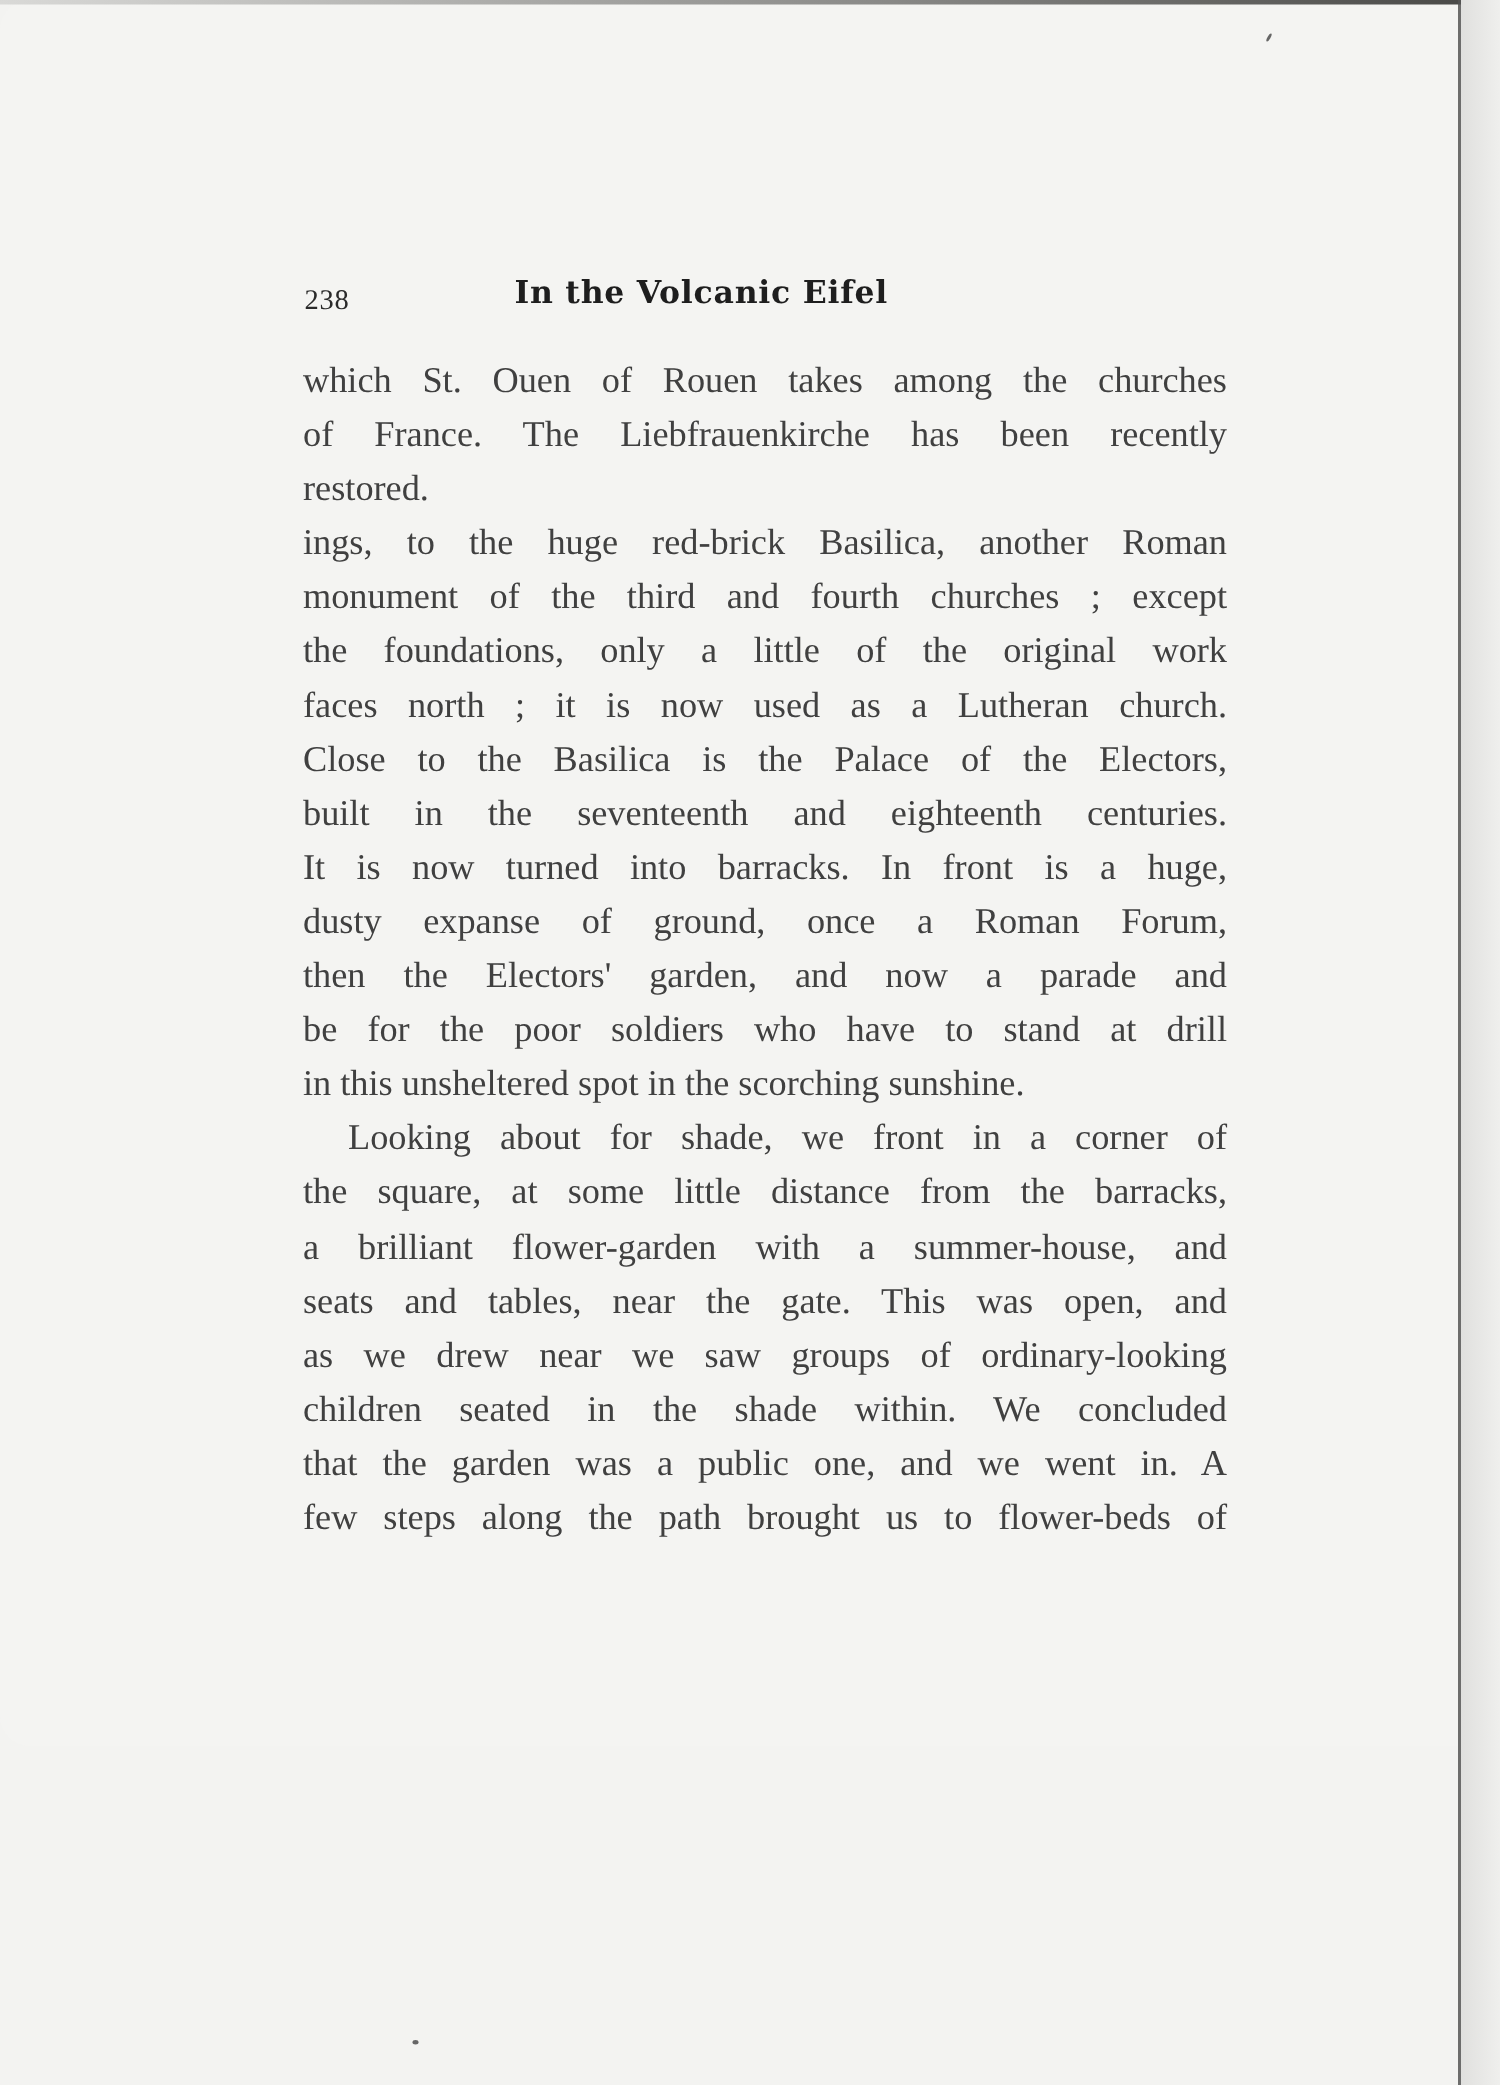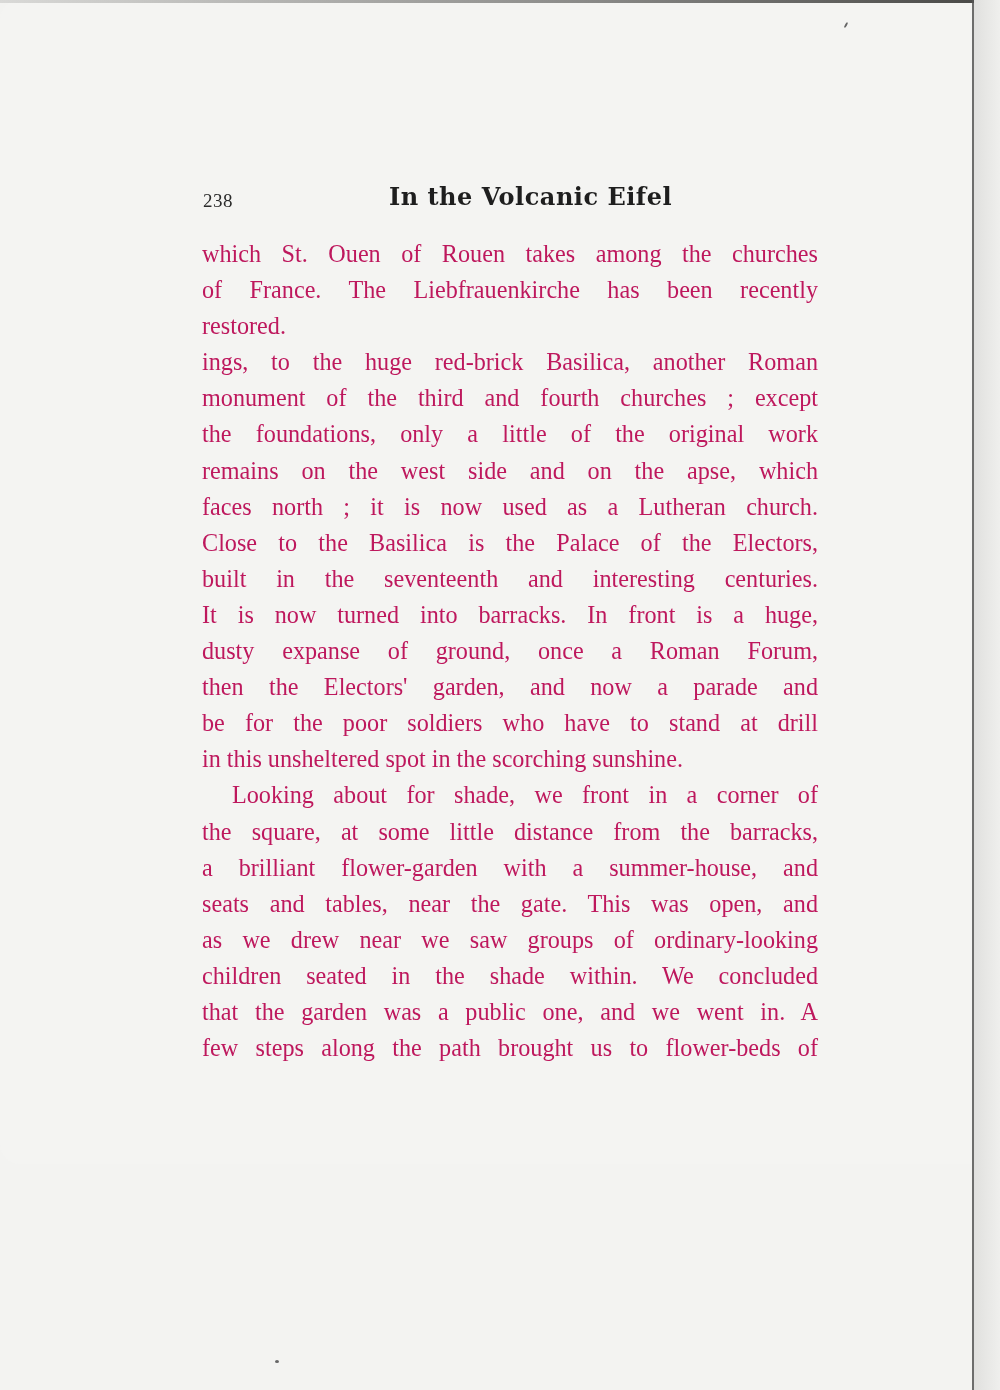--- a/index.html
+++ b/index.html
@@ -51,33 +51,32 @@
       font-family: "Liberation Serif", serif;
       font-size: 19px;
       color: #2a2a2a;
       letter-spacing: 0.5px;
     }
     .book-title {
       position: absolute;
       left: 140px; top: 0;
       font-family: "DejaVu Serif", serif;
       font-weight: bold;
-      font-size: 24px;
+      font-size: 21px;
       color: #1e1e1e;
       letter-spacing: 0.5px;
-      margin-left: 46px;
     }
     .body-text {
       position: absolute;
       left: 202px; top: 236px;
       width: 616px;
       font-family: "Liberation Serif", serif;
       font-size: 24.2px;
       line-height: 36.1px;
-      color: #be185d;
+      color: #404040;
     }
     .line {
       display: block;
       white-space: nowrap;
       text-align: justify;
       text-align-last: justify;
       height: 36.1px;
     }
     .line.last {
       text-align-last: left;
@@ -110,24 +109,23 @@
   <div class="body-text" id="body-text">
       <div>
         <span class="line">which St. Ouen of Rouen takes among the churches</span>
         <span class="line">of France. The Liebfrauenkirche has been recently</span>
         <span class="line last">restored.</span>
       </div>
       <div>
         <span class="line">ings, to the huge red-brick Basilica, another Roman</span>
         <span class="line">monument of the third and fourth churches ; except</span>
         <span class="line">the foundations, only a little of the original work</span>
-        <span class="line">remains on the west side and on the apse, which</span>
         <span class="line">faces north ; it is now used as a Lutheran church.</span>
         <span class="line">Close to the Basilica is the Palace of the Electors,</span>
-        <span class="line">built in the seventeenth and interesting centuries.</span>
+        <span class="line">built in the seventeenth and eighteenth centuries.</span>
         <span class="line">It is now turned into barracks. In front is a huge,</span>
         <span class="line">dusty expanse of ground, once a Roman Forum,</span>
         <span class="line">then the Electors' garden, and now a parade and</span>
         <span class="line">be for the poor soldiers who have to stand at drill</span>
         <span class="line last">in this unsheltered spot in the scorching sunshine.</span>
       </div>
       <div>
         <span class="line indent">Looking about for shade, we front in a corner of</span>
         <span class="line">the square, at some little distance from the barracks,</span>
         <span class="line">a brilliant flower-garden with a summer-house, and</span>

